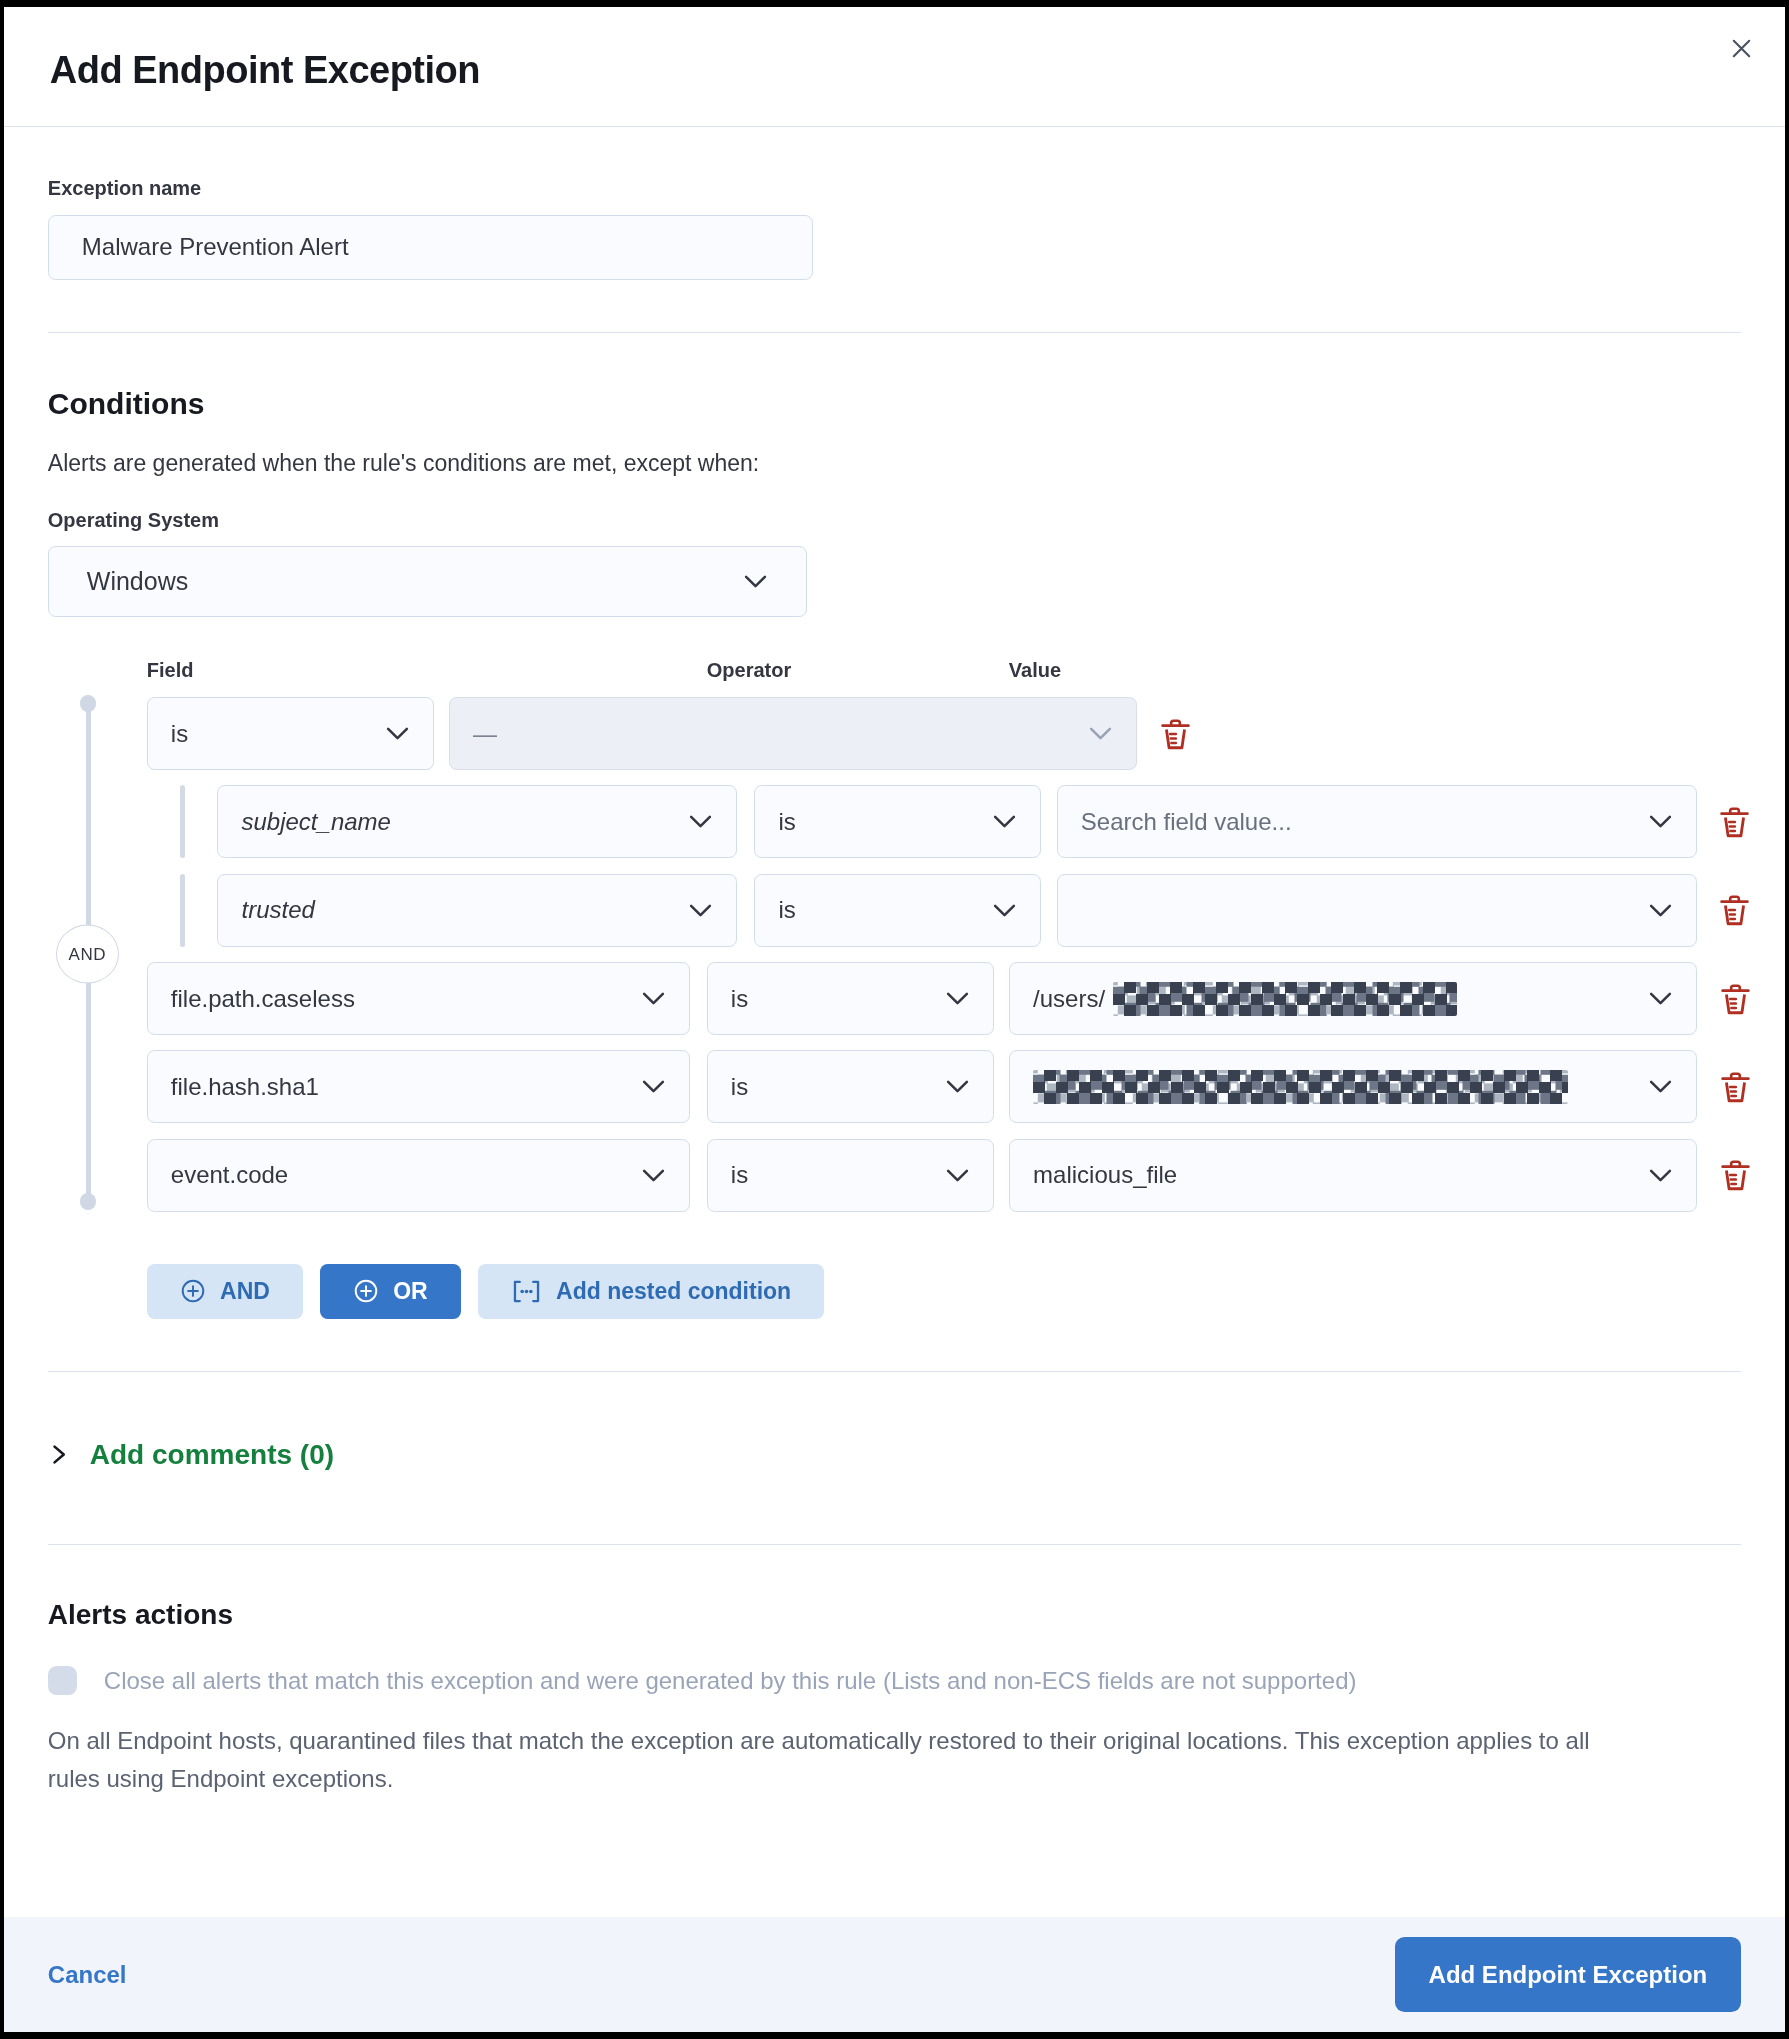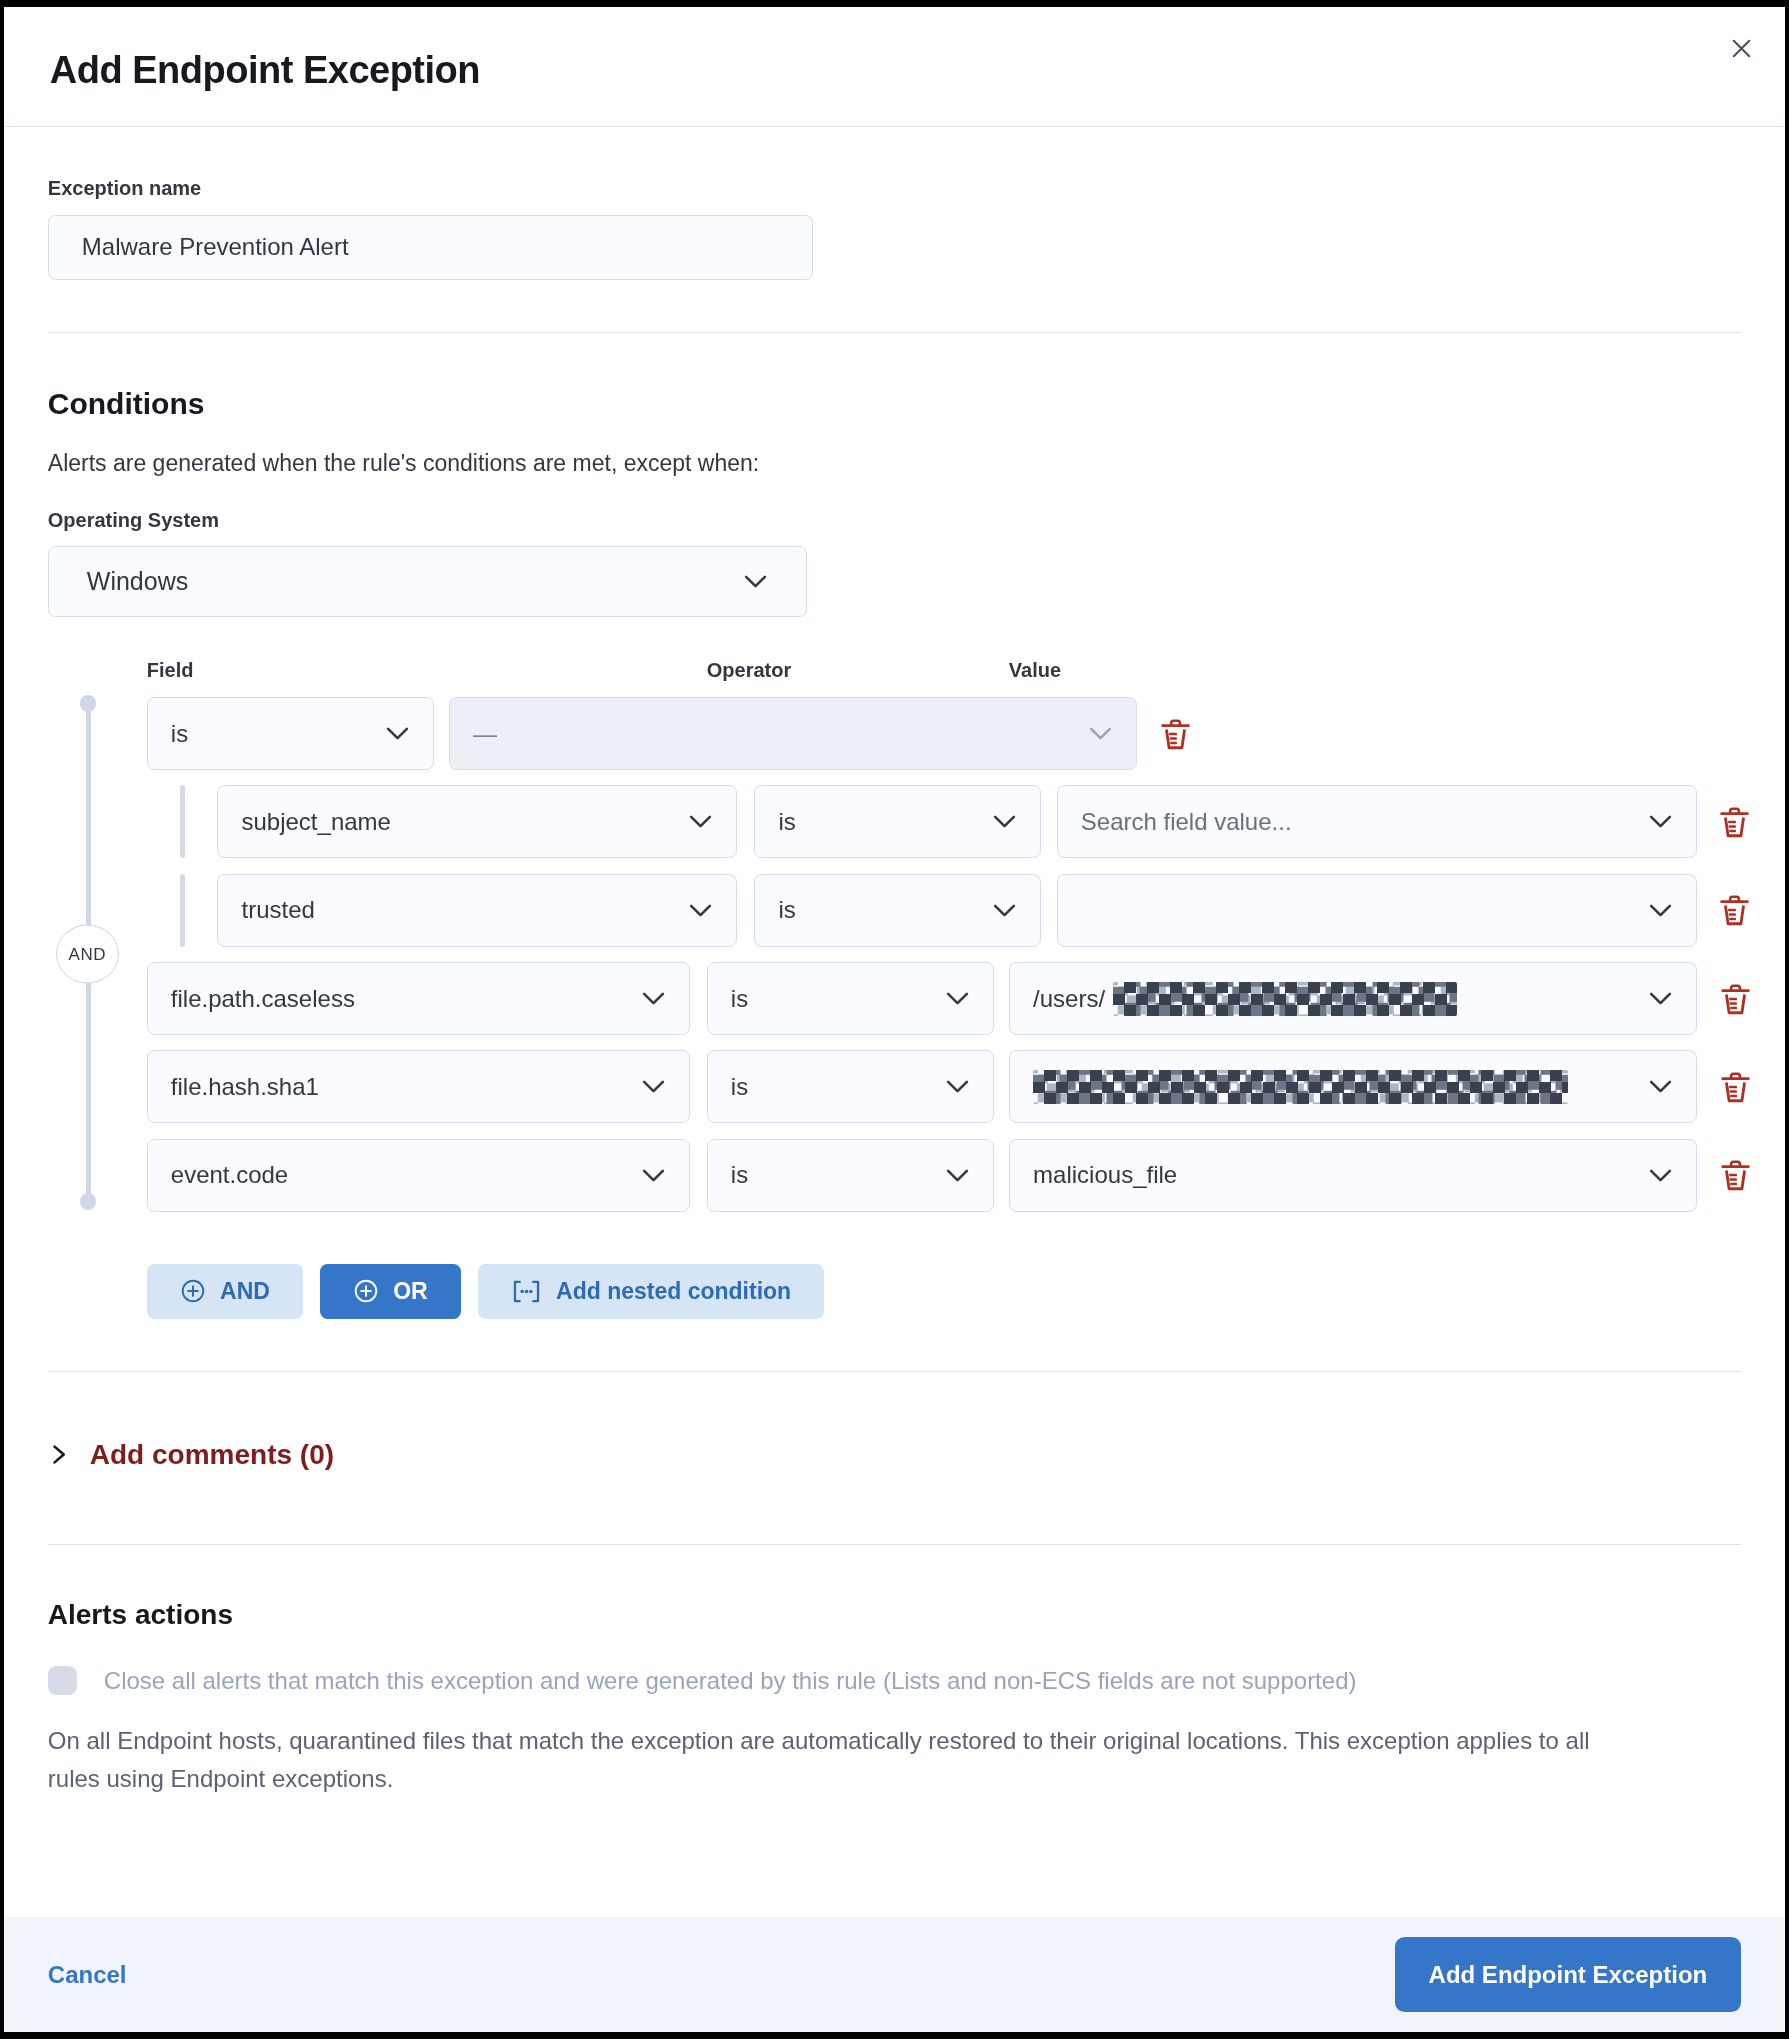--- a/index.html
+++ b/index.html
@@ -81,21 +81,21 @@
   .sel {
     background:#f9fbfe; border:1.9px solid #d3dde9; border-radius:7.6px;
     display:flex; align-items:center; padding:0 23px;
     font-size:24px; color:#343741; cursor:pointer; flex:0 0 auto;
   }
   .sel .sel-text { flex:1 1 auto; display:flex; align-items:center; gap:7.6px;
     white-space:nowrap; overflow:hidden; }
   .field-sel { width:543px; margin-right:17px; }
   .op-sel   { width:287px; margin-right:15.3px; }
   .val-sel  { width:688px; margin-right:19px; }
-  .crow.nested .field-sel { width:520px; }
+  .crow.nested .field-sel { width:520px;font-style:italic; }
   .crow.nested .val-sel { width:640px; }
   .sel.disabled { background:#eceff6; border-color:#d8dde8; color:#7a8294; cursor:default; }
   .sel.disabled .chev polyline { stroke:#9aa3b5; }
   .sel-text.placeholder { color:#69707d; }
   .redacted {
     display:inline-block; height:34px; border-radius:1.9px;
     background:
       repeating-conic-gradient(from 0deg, #394150 0% 25%, transparent 0% 50%) 0 0 / 23px 23px,
       repeating-conic-gradient(from 0deg, #6d7686 0% 25%, transparent 0% 50%) 11.5px 4.8px / 31px 31px,
       repeating-conic-gradient(from 0deg, #aeb6c2 0% 25%, transparent 0% 50%) 4.8px 13.4px / 19px 19px;
@@ -109,21 +109,21 @@
   .cond-btn {
     height:55px; border:none; border-radius:7.6px; cursor:pointer;
     display:inline-flex; align-items:center; gap:14.3px; padding:0 33px;
     font-family:inherit; font-size:23px; font-weight:700;
   }
   .cond-btn.light { background:#d5e5f6; color:#2e6bb2; }
   .cond-btn.solid { background:#3576c9; color:#fff; }
   
   .comments-toggle {
     margin-top:67px; display:flex; align-items:center; gap:21px;
-    font-size:28px; font-weight:700; color:#7f1d1d; cursor:pointer; width:max-content;
+    font-size:28px; font-weight:700; color:#15803d; cursor:pointer; width:max-content;
   }
   .divider-2 { margin-top:73px; }
   .alerts-title { margin-top:54px; font-size:28px; font-weight:700; color:#16191f; }
   .checkbox-row { margin-top:34px; display:flex; align-items:flex-start; gap:27px; }
   .checkbox {
     width:29px; height:29px; border-radius:8.6px; background:#d4dcea;
     flex:0 0 auto; margin-top:1px; cursor:default;
   }
   .checkbox-label { font-size:24px; color:#9aa4b8; line-height:32.5px; }
   .note { margin-top:25px; font-size:24px; color:#5b6271; line-height:38px; max-width:1568px; }

